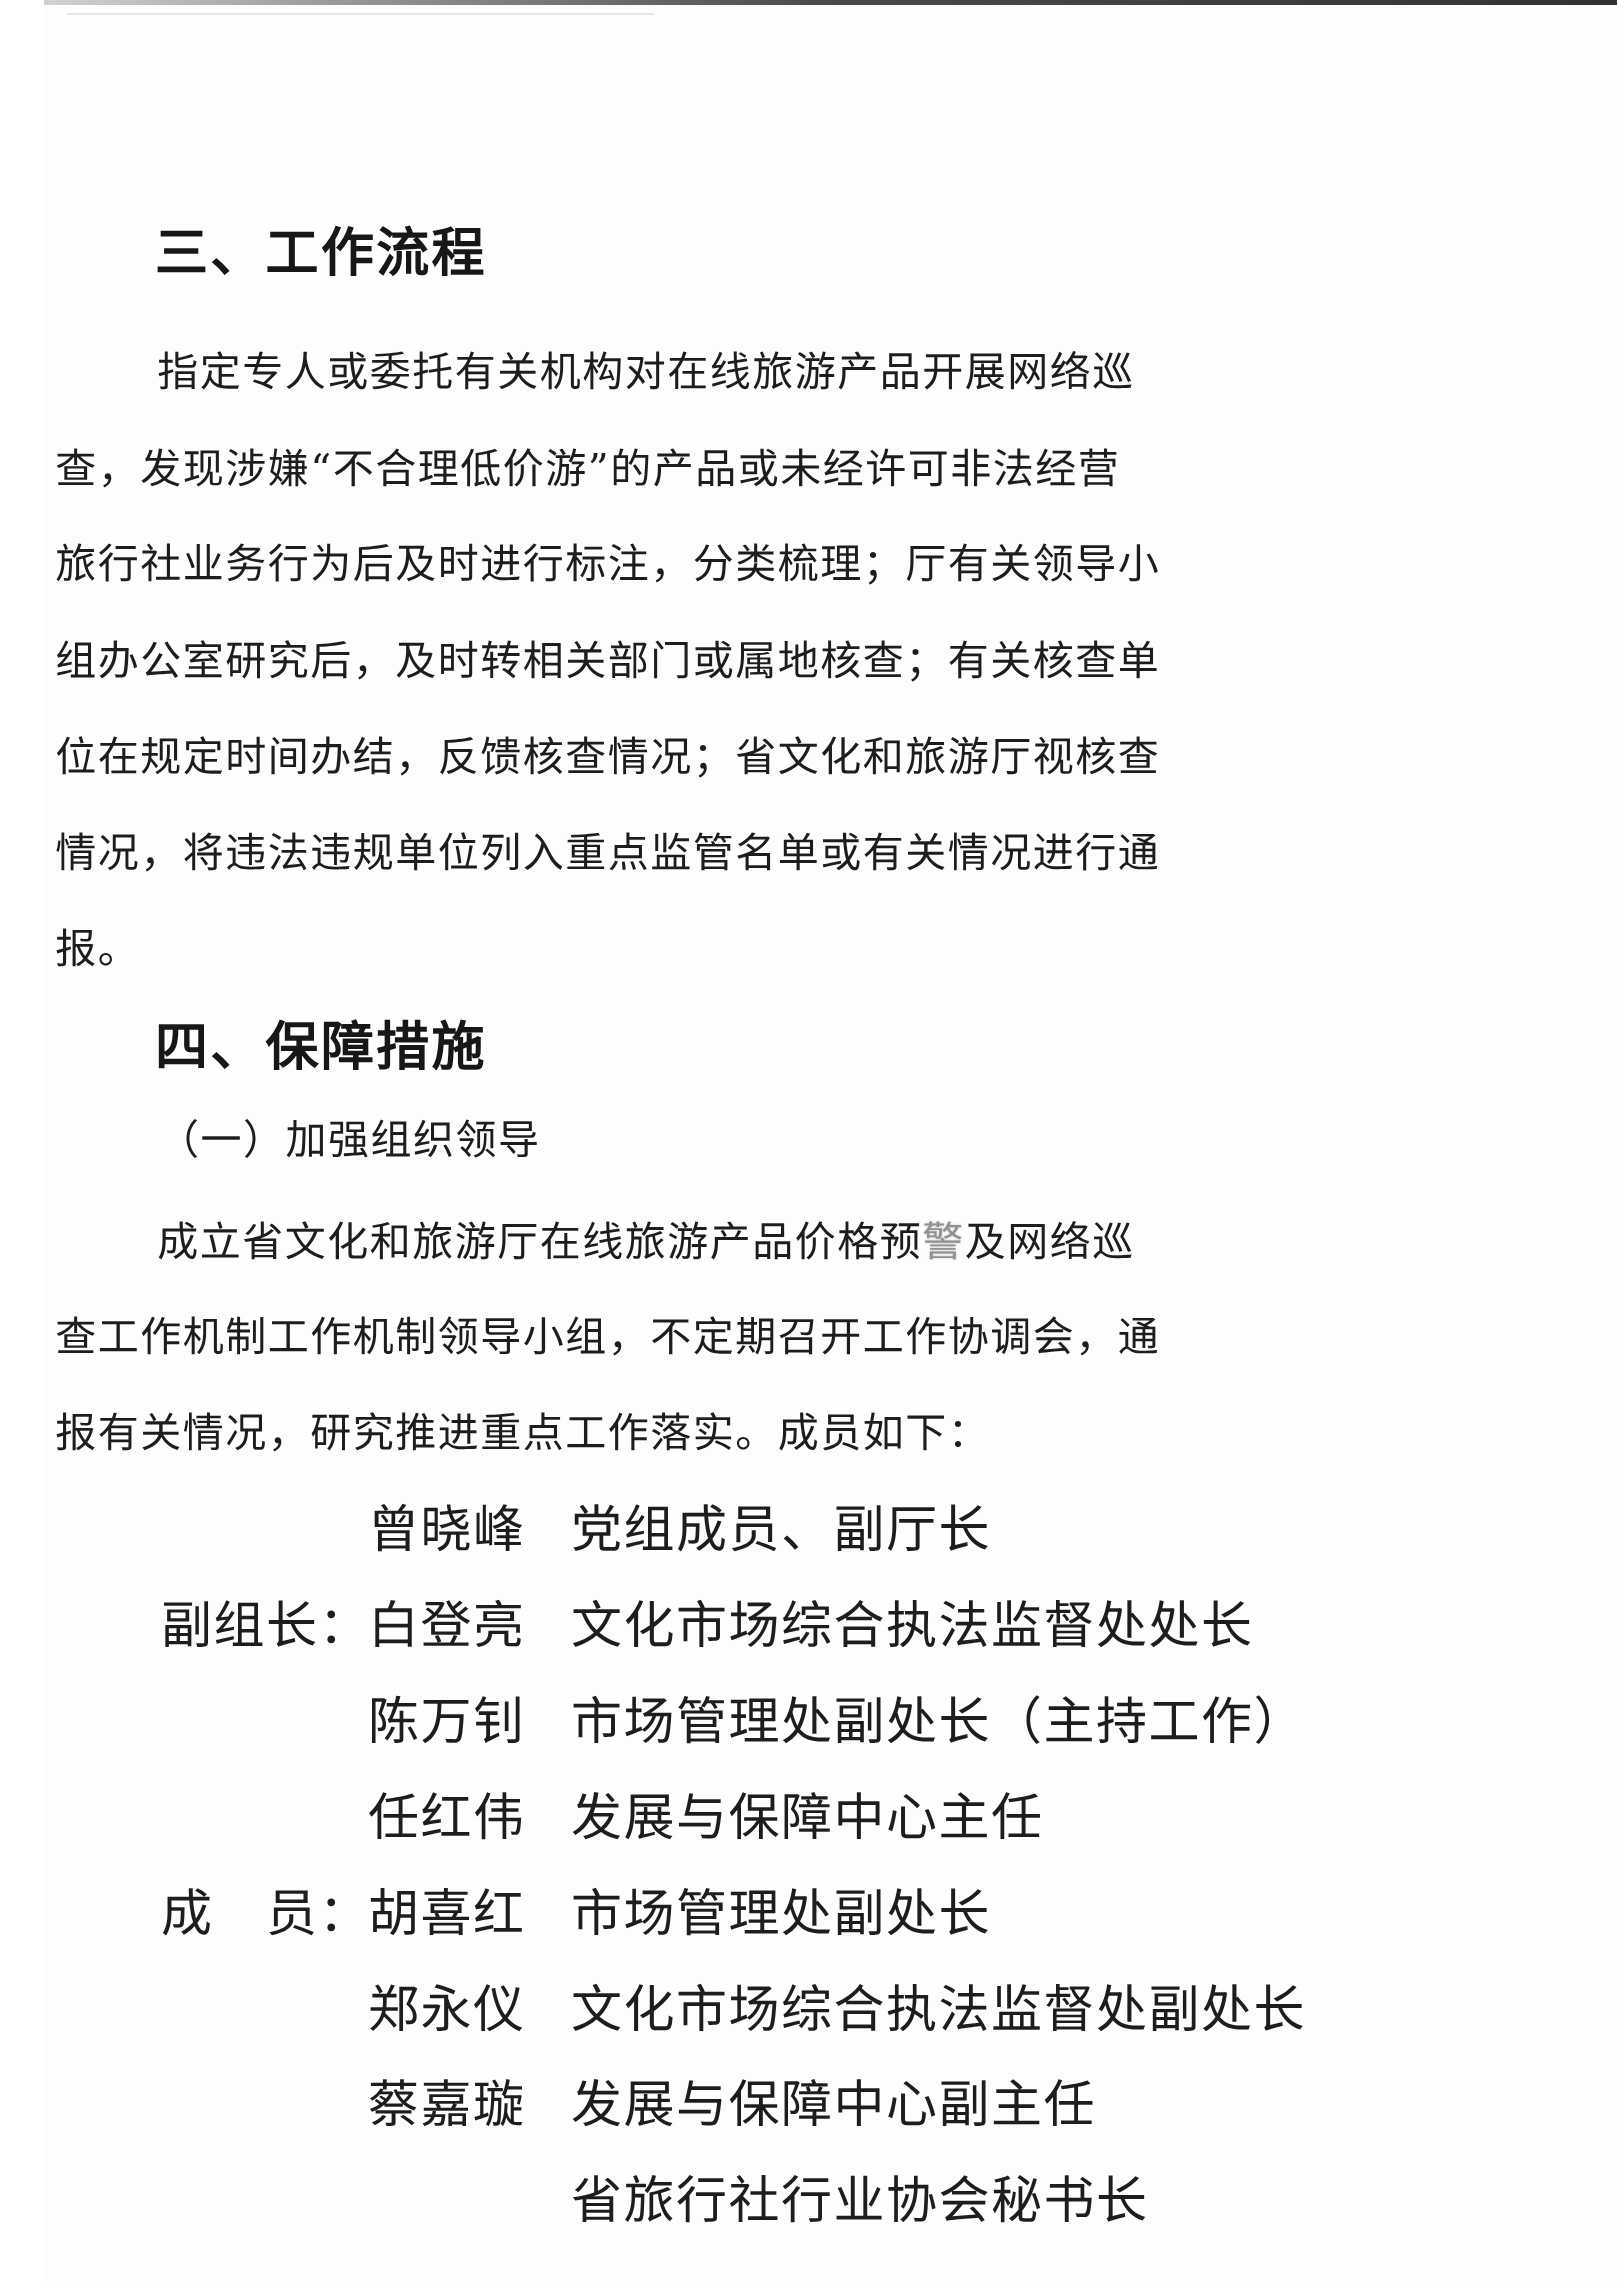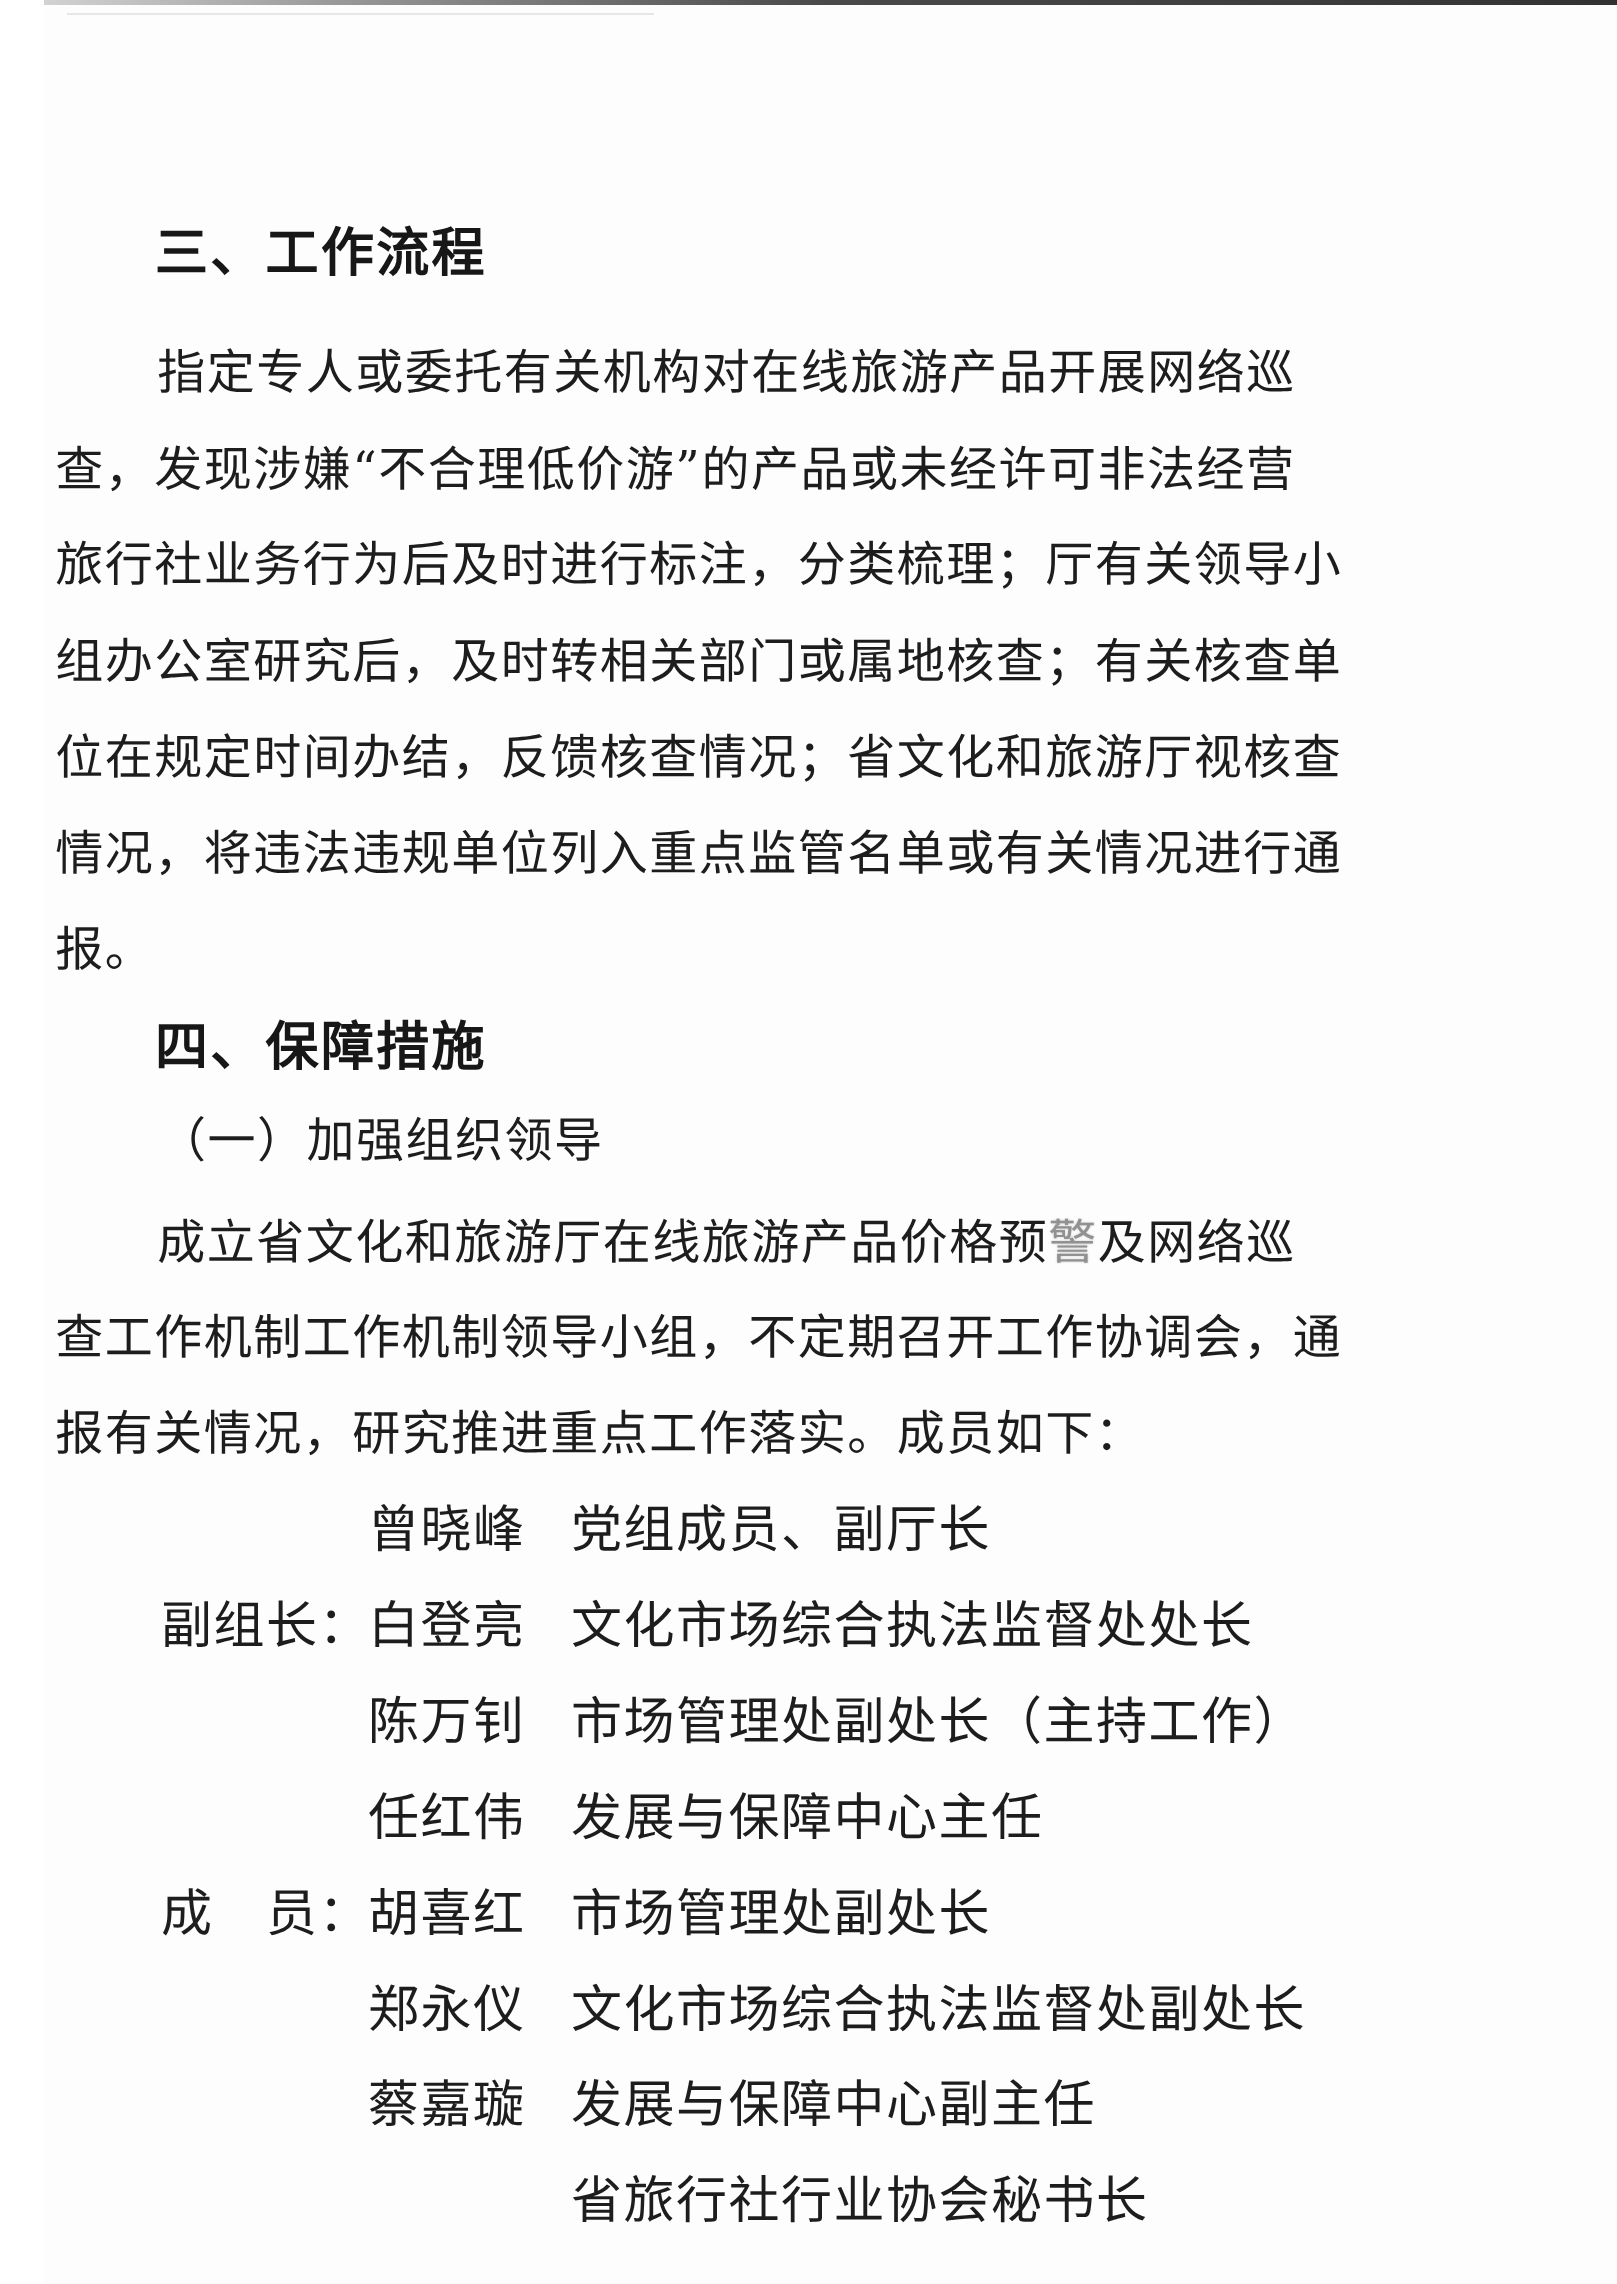--- a/index.html
+++ b/index.html
@@ -11,21 +11,21 @@
     font-family:"DejaVu Serif","Liberation Serif",serif;
     color:#1d1d1d;
     overflow:hidden;
     margin-left:44px;
   }
   .line {
     position:absolute;
     left:11.3px;
     height:96px;
     line-height:96px;
-    font-size:48px;
+    font-size:41px;
     letter-spacing:1.5px;
     white-space:nowrap;
   }
   .indent { padding-left:102px; }
   .heading {
     left:111px;
     font-family:"DejaVu Sans","Liberation Sans",sans-serif;
     font-weight:700;
     font-size:53px;
     letter-spacing:2.3px;

